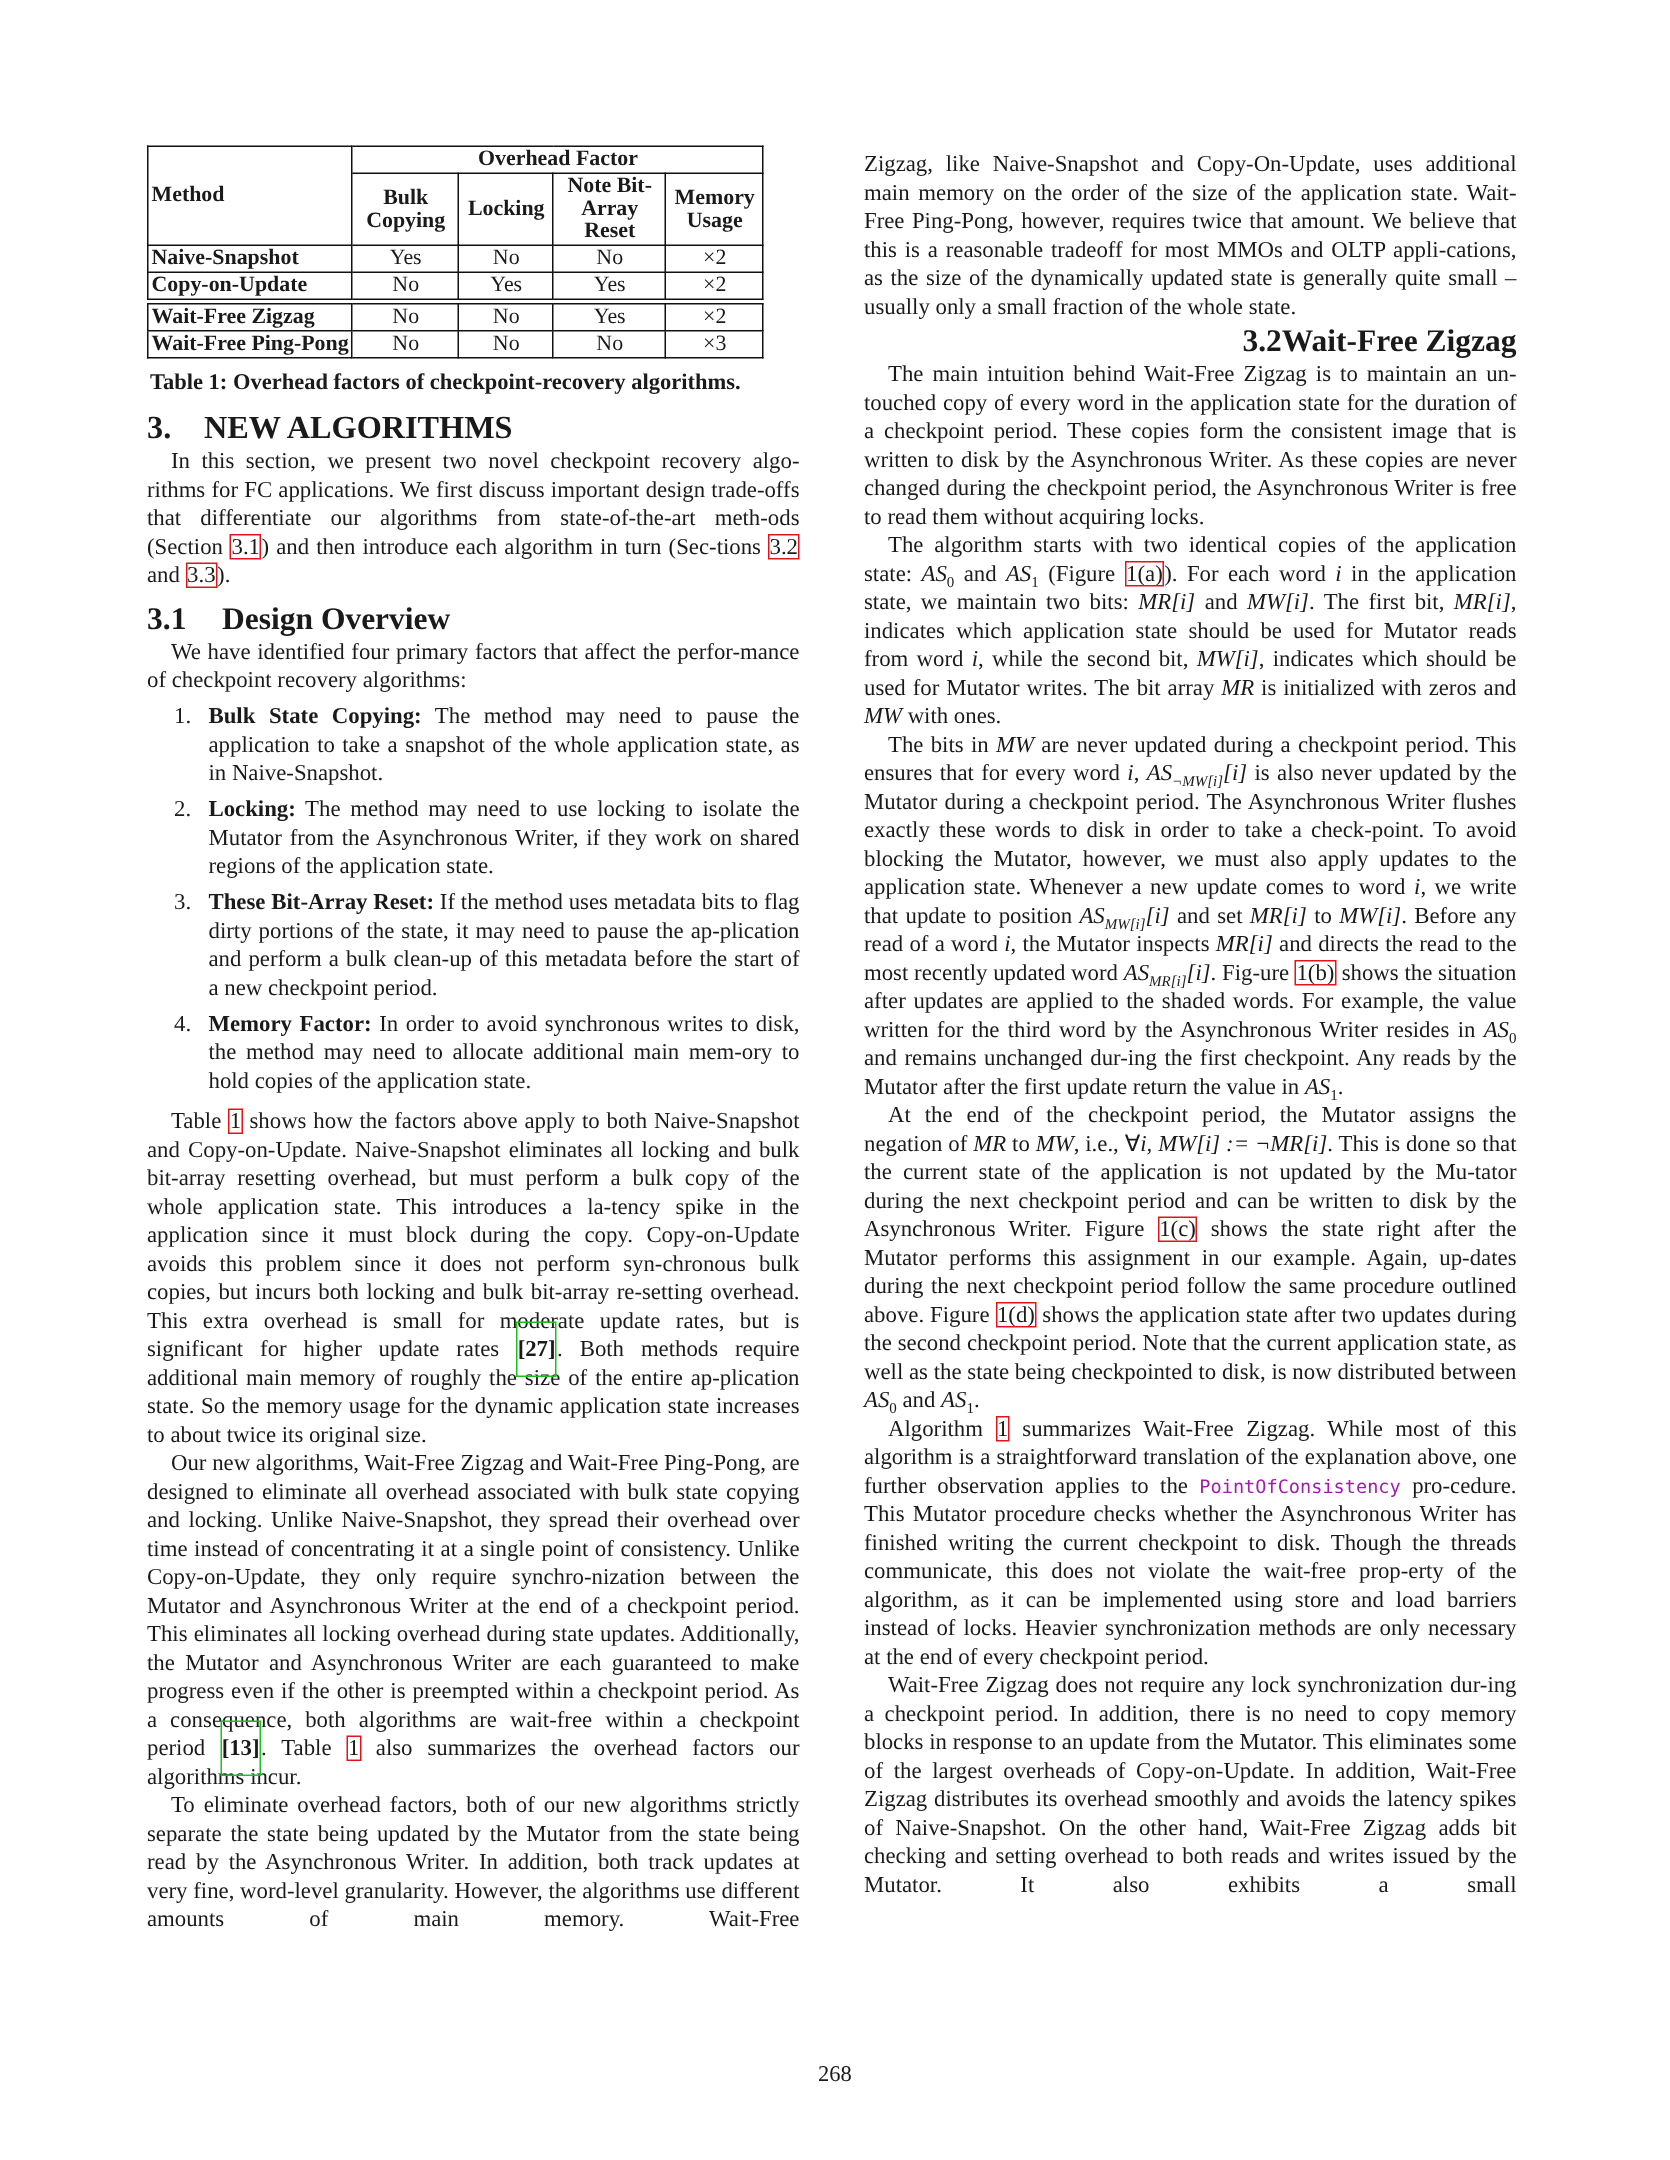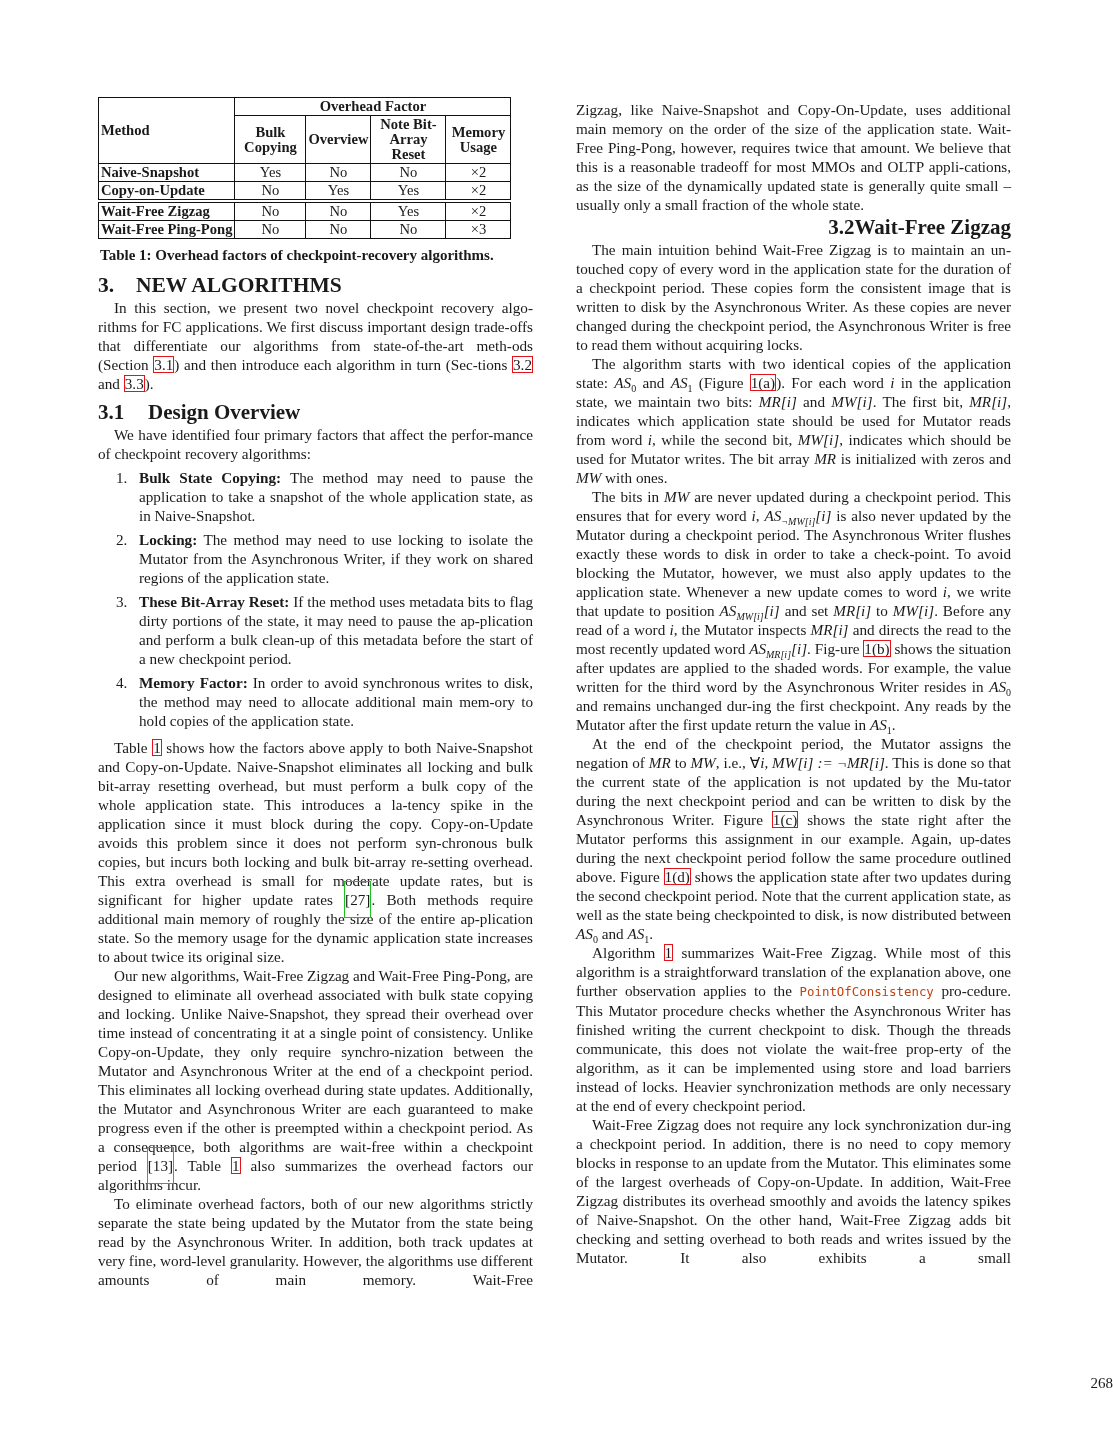--- a/index.html
+++ b/index.html
@@ -10,53 +10,53 @@
   .col { position: absolute; top: 0; width: 435px; }
   #left { left: 98px; }
   #right { left: 576px; }
   p { margin: 0; font-size: 15.2px; line-height: 19px; text-align: justify; text-indent: 16px; hyphens: manual; }
   .noindent { text-indent: 0; }
   h1.sec { font-size: 21.5px; font-weight: bold; margin: 0; line-height: 26px; }
   h2.sub { font-size: 21px; font-weight: bold; margin: 0; line-height: 26px; }
   .secnum { display: inline-block; width: 38px; }
   .subnum { display: inline-block; width: 50px; }
   .ref-red { outline: 1.5px solid #e0141a; outline-offset: -1px; padding: 0 1px; }
-  .ref-green { outline: 1.5px solid #19c21f; outline-offset: -1px; padding: 10px 1px; }
+  .ref-green { outline: 1.5px solid #19c21f; outline-offset: -1px; padding: 10px 1px; font-weight: bold; }
   i.m { font-style: italic; }
   sub { font-size: 10px; line-height: 0; }
-  code { font-family: "DejaVu Sans Mono", monospace; font-size: 12.4px; color: #c2410c; }
+  code { font-family: "DejaVu Sans Mono", monospace; font-size: 12.4px; color: #a21caf; }
 
   
   table.t1 { position: absolute; left: 98px; top: 97px; border-collapse: collapse; font-size: 14.6px; line-height: 15px; }
   table.t1 td, table.t1 th { border: 1.2px solid #111; padding: 1px 2px; }
   table.t1 th { font-weight: bold; text-align: center; }
   table.t1 td.meth { font-weight: bold; text-align: left; white-space: nowrap; margin-left: 21px; }
   table.t1 td.v { text-align: center; }
   table.t1 tr.gap td { border: none; height: 2px; padding: 0; }
   .caption { position: absolute; left: 100px; top: 247px; font-size: 15px; font-weight: bold; }
 
   ol.factors { list-style: none; margin: 5px 0 8px 0; padding: 0; }
   ol.factors li { position: relative; padding-left: 41px; margin-bottom: 5px; font-size: 15.2px; line-height: 19px; text-align: justify; }
   ol.factors li .num { position: absolute; left: 18px; top: 0; }
   ol.factors li b { font-weight: bold; }
 
-  .pagenum { position: absolute; top: 1375px; left: 0; width: 1113px; text-align: right; font-size: 15px; }
+  .pagenum { position: absolute; top: 1375px; left: 0; width: 1113px; text-align: center; font-size: 15px; }
 </style>
 </head>
 <body>
 
 <table class="t1">
   <tbody>
       <tr>
     <th rowspan="2" style="text-align:left;">Method</th>
     <th colspan="4">Overhead Factor</th>
   </tr>
   <tr>
     <th style="width:66px;">Bulk Copying</th>
-    <th style="width:58px;">Overview</th>
+    <th style="width:58px;">Locking</th>
     <th style="width:70px;">Note Bit-Array Reset</th>
     <th style="width:60px;">Memory Usage</th>
   </tr>
   <tr>
     <td class="meth">Naive-Snapshot</td>
     <td class="v">Yes</td>
     <td class="v">No</td>
     <td class="v">No</td>
     <td class="v">×2</td>
   </tr>

